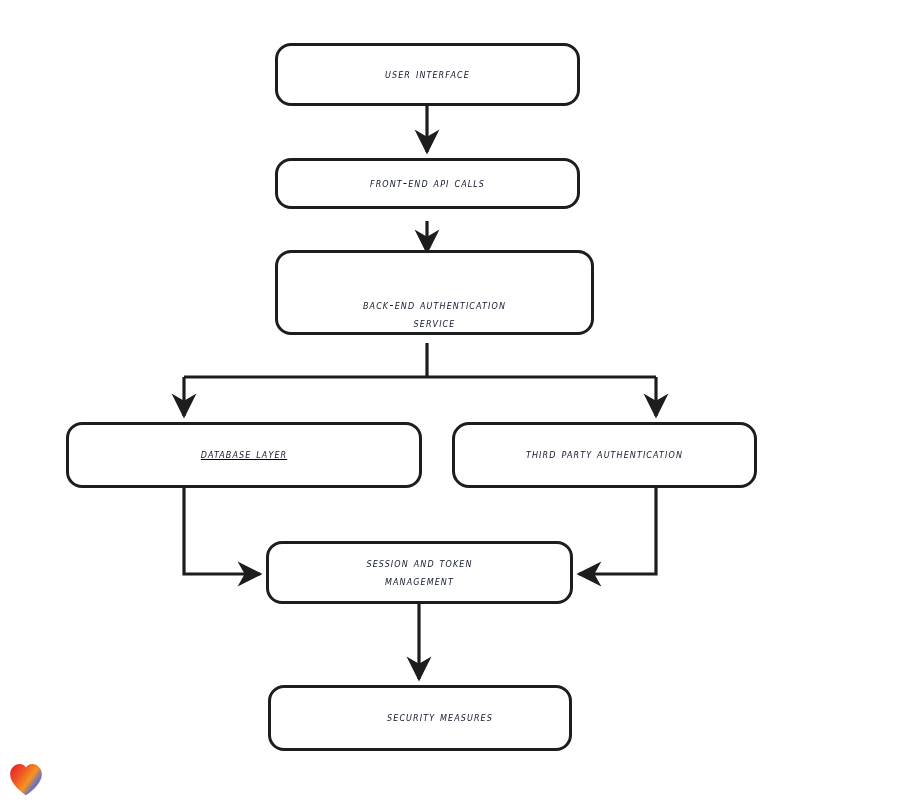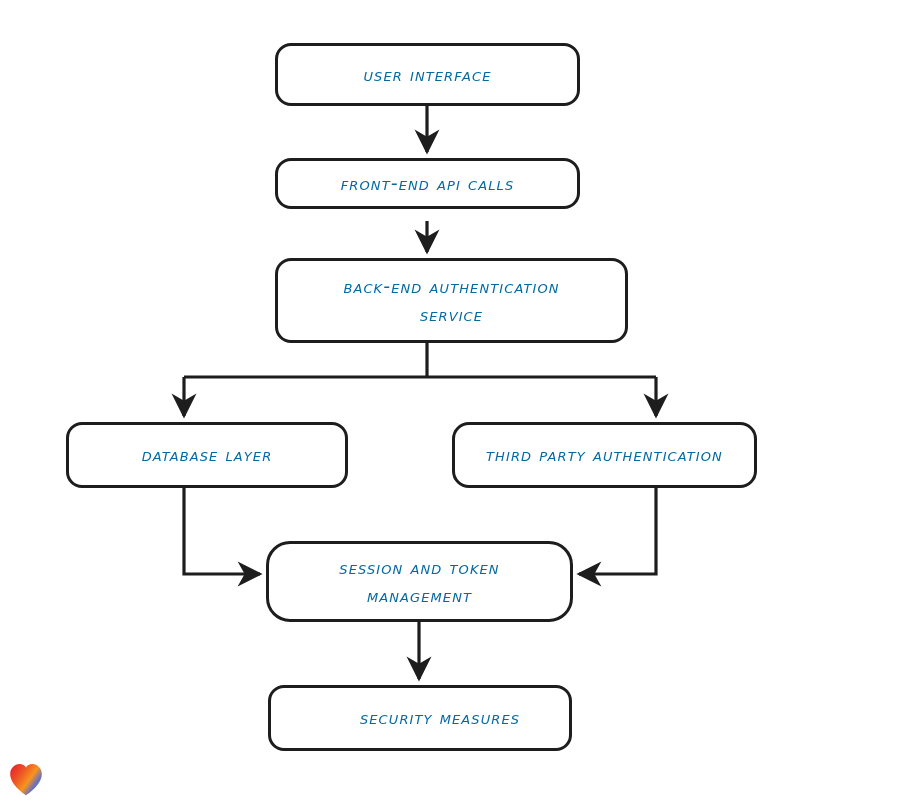--- a/index.html
+++ b/index.html
@@ -28,38 +28,38 @@
     border: 3.5px solid #1d1d1d;
     border-radius: 16px;
     display: flex;
     align-items: center;
     justify-content: center;
     text-align: center;
     z-index: 2;
   }
   .node-label {
     font-family: "DejaVu Sans", sans-serif;
-    font-size: 19px;
+    font-size: 12px;
     letter-spacing: 1.1px;
-    color: #0369a1;
+    color: #0f172a;
     line-height: 1.45;
     font-variant: small-caps;
     text-transform: lowercase;
     font-style: italic;
     font-weight: 500;
     white-space: pre-line;
     padding: 0 10px;
   }
   
   #node-user-interface      { left: 275px; top: 43px;  width: 305px; height: 63px; }
   #node-frontend-api        { left: 275px; top: 158px; width: 305px; height: 51px; }
-  #node-backend-auth        { left: 275px; top: 258px; width: 353px; height: 85px; }
-  #node-database-layer      { left: 66px;  top: 422px; width: 282px; height: 66px; }
+  #node-backend-auth        { left: 275px; top: 250px; width: 319px; height: 85px; align-items: flex-end; }
+  #node-database-layer      { left: 66px;  top: 422px; width: 356px; height: 66px; text-decoration: underline; }
   #node-third-party-auth    { left: 452px; top: 422px; width: 305px; height: 66px; border-radius: 17px; }
-  #node-session-token       { left: 266px; top: 541px; width: 307px; height: 81px; border-radius: 24px; }
+  #node-session-token       { left: 266px; top: 541px; width: 307px; height: 63px; }
   #node-security-measures   { left: 268px; top: 685px; width: 304px; height: 66px; padding-left: 40px; }
 
   #heart-icon {
     position: absolute;
     left: 8px;
     top: 762px;
     width: 36px;
     height: 34px;
     z-index: 3;
   }

